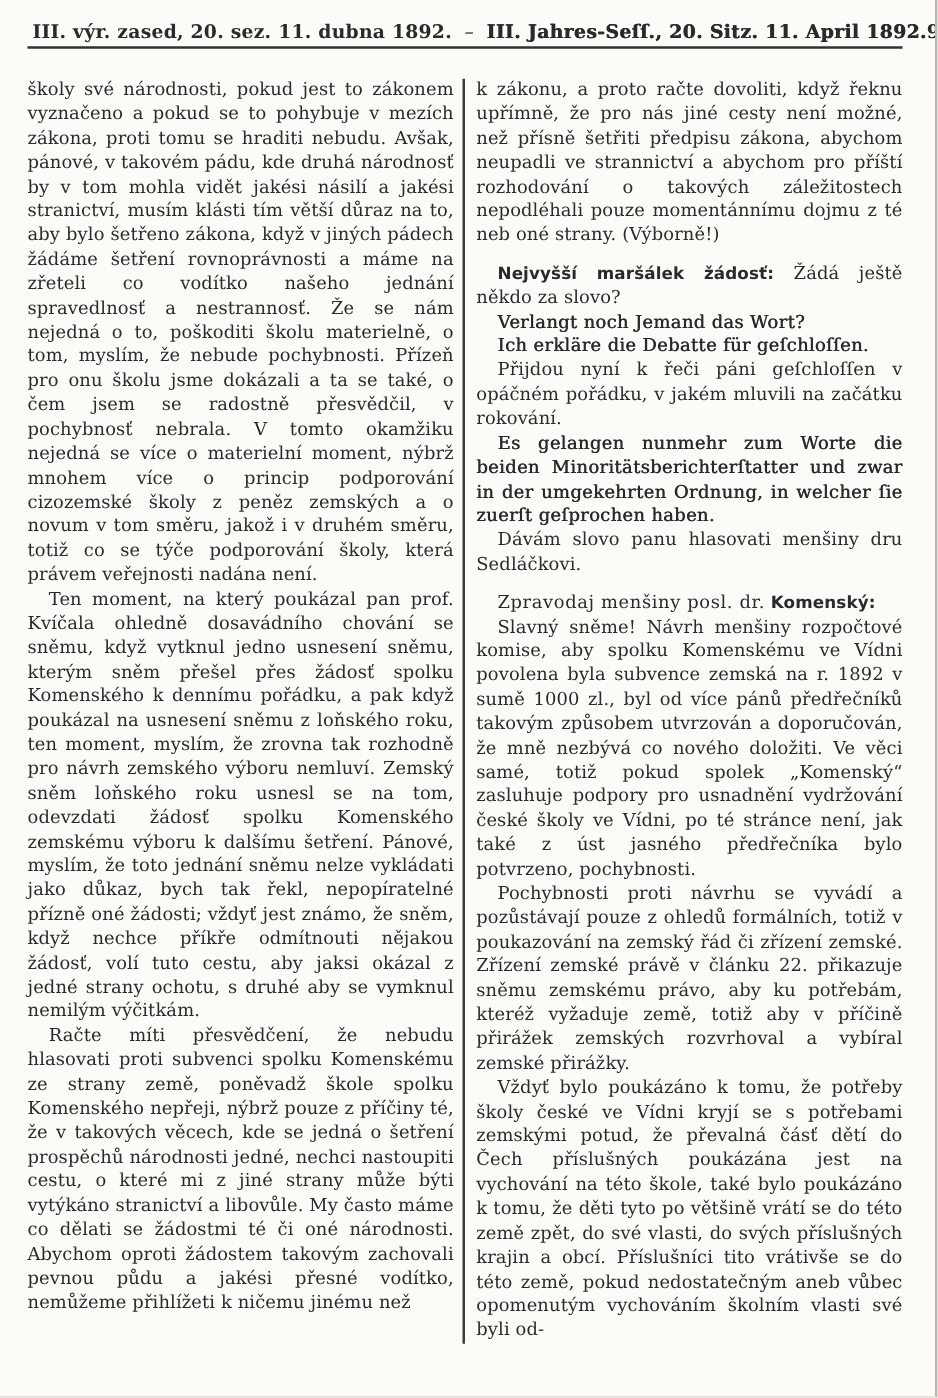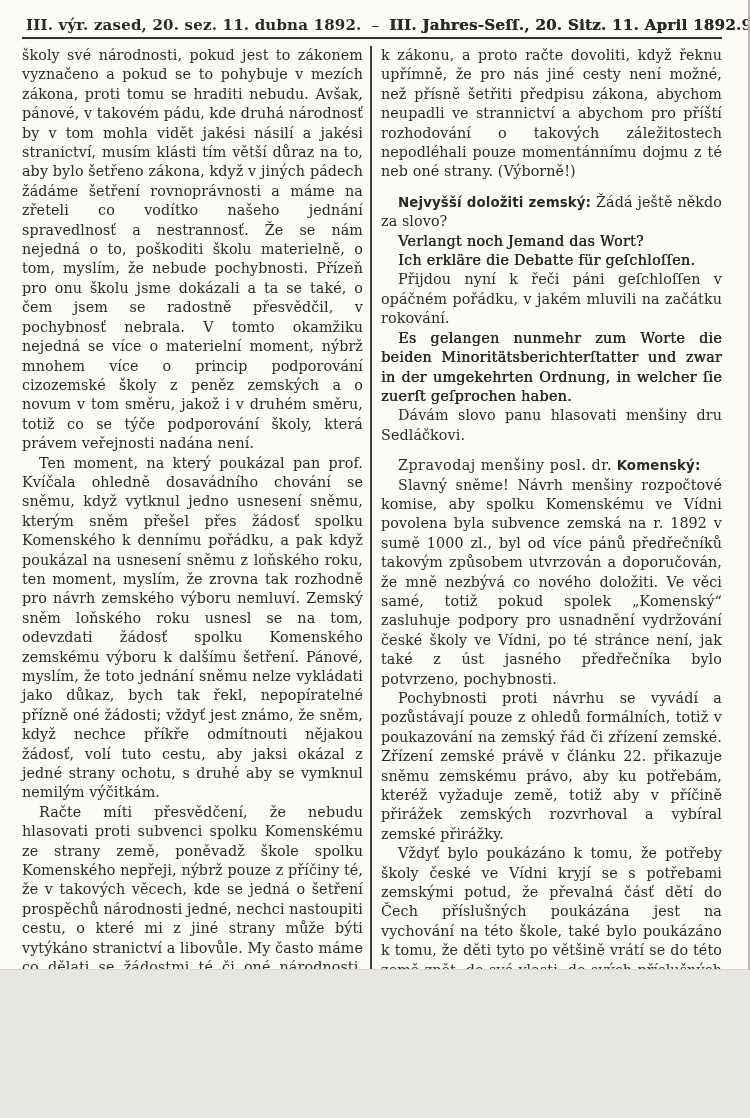--- a/index.html
+++ b/index.html
@@ -3,21 +3,21 @@
 <meta charset="utf-8">
 <style>
   html, body {
     margin: 0;
     padding: 0;
     background: #e8e6e0;
   }
   .page {
     position: relative;
     width: 750px;
-    height: 970px;
+    height: 1118px;
     margin: 0 auto;
     background: #fcfbf7;
     color: #2a2a28;
     font-family: "DejaVu Serif", "Liberation Serif", serif;
     box-sizing: border-box;
     padding: 14px 26px 0 22px;
     border-right: 2px solid #b9b6ae;
     border-bottom: 1px solid #d9d6cf;
     overflow: hidden;
   }
@@ -34,21 +34,21 @@
   .header .hdr-dash { margin-right: 10px; font-weight: normal; }
   .header .hdr-de { }
   .header .hdr-num { margin-left: auto; padding-right: 2px; }
   .header-rule {
     height: 0;
     border-bottom: 2px solid #33322f;
     margin-top: 3px;
   }
   .columns {
     display: flex;
-    margin-top: 7px;
+    margin-top: 24px;
     align-items: stretch;
   }
   .col {
     font-size: 14.3px;
     line-height: 19.4px;
     text-align: justify;
     letter-spacing: 0.1px;
   }
   .col-left { width: 341px; padding-right: 7px; }
   .divider {
@@ -92,21 +92,21 @@
       <p class="para">Ten moment, na který poukázal pan prof. Kvíčala ohledně dosavádního chování se sněmu, když vytknul jedno usnesení sněmu, kterým sněm přešel přes žádosť spolku Komenského k dennímu pořádku, a pak když poukázal na usnesení sněmu z loňského roku, ten moment, myslím, že zrovna tak rozhodně pro návrh zemského výboru nemluví. Zemský sněm loňského roku usnesl se na tom, odevzdati žádosť spolku Komenského zemskému výboru k dalšímu šetření. Pánové, myslím, že toto jednání sněmu nelze vykládati jako důkaz, bych tak řekl, nepopíratelné přízně oné žádosti; vždyť jest známo, že sněm, když nechce příkře odmítnouti nějakou žádosť, volí tuto cestu, aby jaksi okázal z jedné strany ochotu, s druhé aby se vymknul nemilým výčitkám.</p>
       <p class="para">Račte míti přesvědčení, že nebudu hlasovati proti subvenci spolku Komenskému ze strany země, poněvadž škole spolku Komenského nepřeji, nýbrž pouze z příčiny té, že v takových věcech, kde se jedná o šetření prospěchů národnosti jedné, nechci nastoupiti cestu, o které mi z jiné strany může býti vytýkáno stranictví a libovůle. My často máme co dělati se žádostmi té či oné národnosti. Abychom oproti žádostem takovým zachovali pevnou půdu a jakési přesné vodítko, nemůžeme přihlížeti k ničemu jinému než</p>
     </section>
 
     <div class="divider"></div>
 
     <section class="col col-right">
       <p class="para noindent">k zákonu, a proto račte dovoliti, když řeknu upřímně, že pro nás jiné cesty není možné, než přísně šetřiti předpisu zákona, abychom neupadli ve strannictví a abychom pro příští rozhodování o takových záležitostech nepodléhali pouze momentánnímu dojmu z té neb oné strany. (Výborně!)</p>
 
       <p class="para gap-above">
-        <span class="speaker">Nejvyšší doložiti zemský:</span>
+        <span class="speaker">Nejvyšší maršálek žádosť:</span>
         <span>Žádá ještě někdo za slovo?</span>
       </p>
 
       <p class="para fraktur">Verlangt noch Jemand das Wort?</p>
       <p class="para fraktur">Ich erkläre die Debatte für geſchloſſen.</p>
       <p class="para">Přijdou nyní k řeči páni geſchloſſen v opáčném pořádku, v jakém mluvili na začátku rokování.</p>
       <p class="para fraktur">Es gelangen nunmehr zum Worte die beiden Minoritätsberichterſtatter und zwar in der umgekehrten Ordnung, in welcher ſie zuerſt geſprochen haben.</p>
       <p class="para">Dávám slovo panu hlasovati menšiny dru Sedláčkovi.</p>
 
       <p class="para gap-above">

